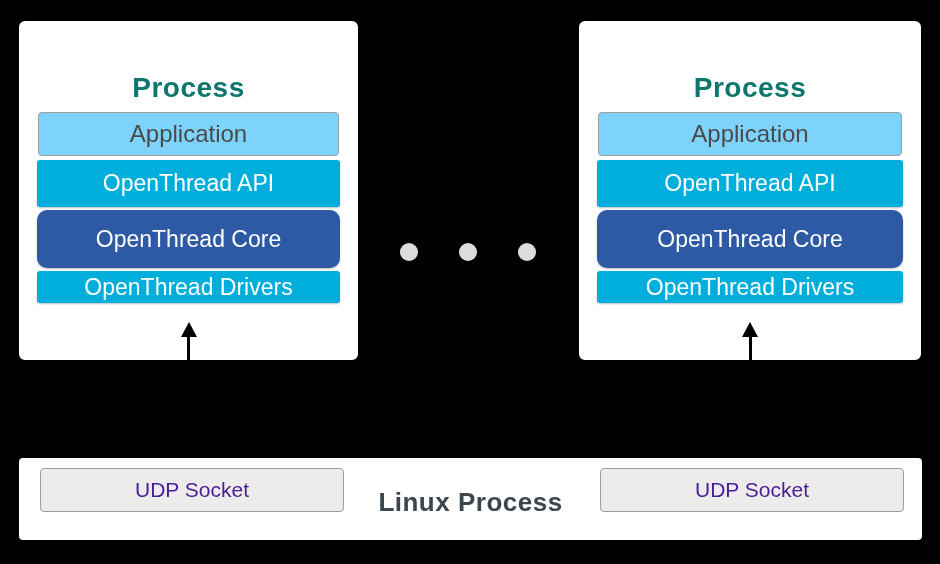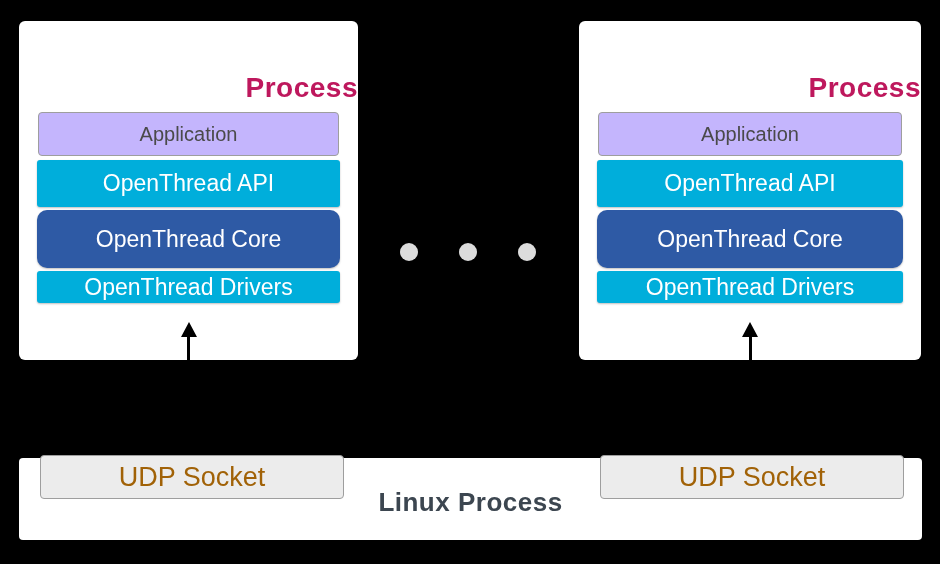--- a/index.html
+++ b/index.html
@@ -22,40 +22,40 @@
     background: #ffffff;
     border-radius: 6px;
   }
   .process-box.left  { left: 19px;  width: 339px; }
   .process-box.right { left: 579px; width: 342px; }
   .process-title {
     position: absolute;
     top: 50px;
     left: 0;
     width: 100%;
-    text-align: right;
+    text-align: center;
     font-size: 28px;
     line-height: 34px;
     font-weight: bold;
-    color: #be185d;
+    color: #0f766e;
     letter-spacing: 0.5px;
   }
   .app-box {
     position: absolute;
     top: 91px;
     left: 19px;
     right: 19px;
     height: 42px;
-    background: #c4b5fd;
+    background: #7dd3fc;
     border: 1.5px solid #9e9e9e;
     border-radius: 4px;
     display: flex;
     align-items: center;
     justify-content: center;
-    font-size: 20px;
+    font-size: 24px;
     color: #4a4a4a;
   }
   .layer {
     position: absolute;
     left: 18px;
     right: 18px;
     border-radius: 3px;
     display: flex;
     align-items: center;
     justify-content: center;
@@ -117,31 +117,31 @@
     width: 100%;
     text-align: center;
     font-size: 26px;
     line-height: 32px;
     font-weight: bold;
     color: #3c4650;
     letter-spacing: 0.5px;
   }
   .udp-box {
     position: absolute;
-    top: 455px;
+    top: 468px;
     width: 302px;
     height: 42px;
     background: #ececec;
     border: 1.5px solid #9e9e9e;
     border-radius: 4px;
     display: flex;
     align-items: center;
     justify-content: center;
-    font-size: 27px;
-    color: #a16207;
+    font-size: 21px;
+    color: #4c1d95;
   }
   .udp-box.left  { left: 40px; }
   .udp-box.right { left: 600px; }
 </style>
 </head>
 <body>
 
 <div class="stage">
 
   <div class="process-box left">

